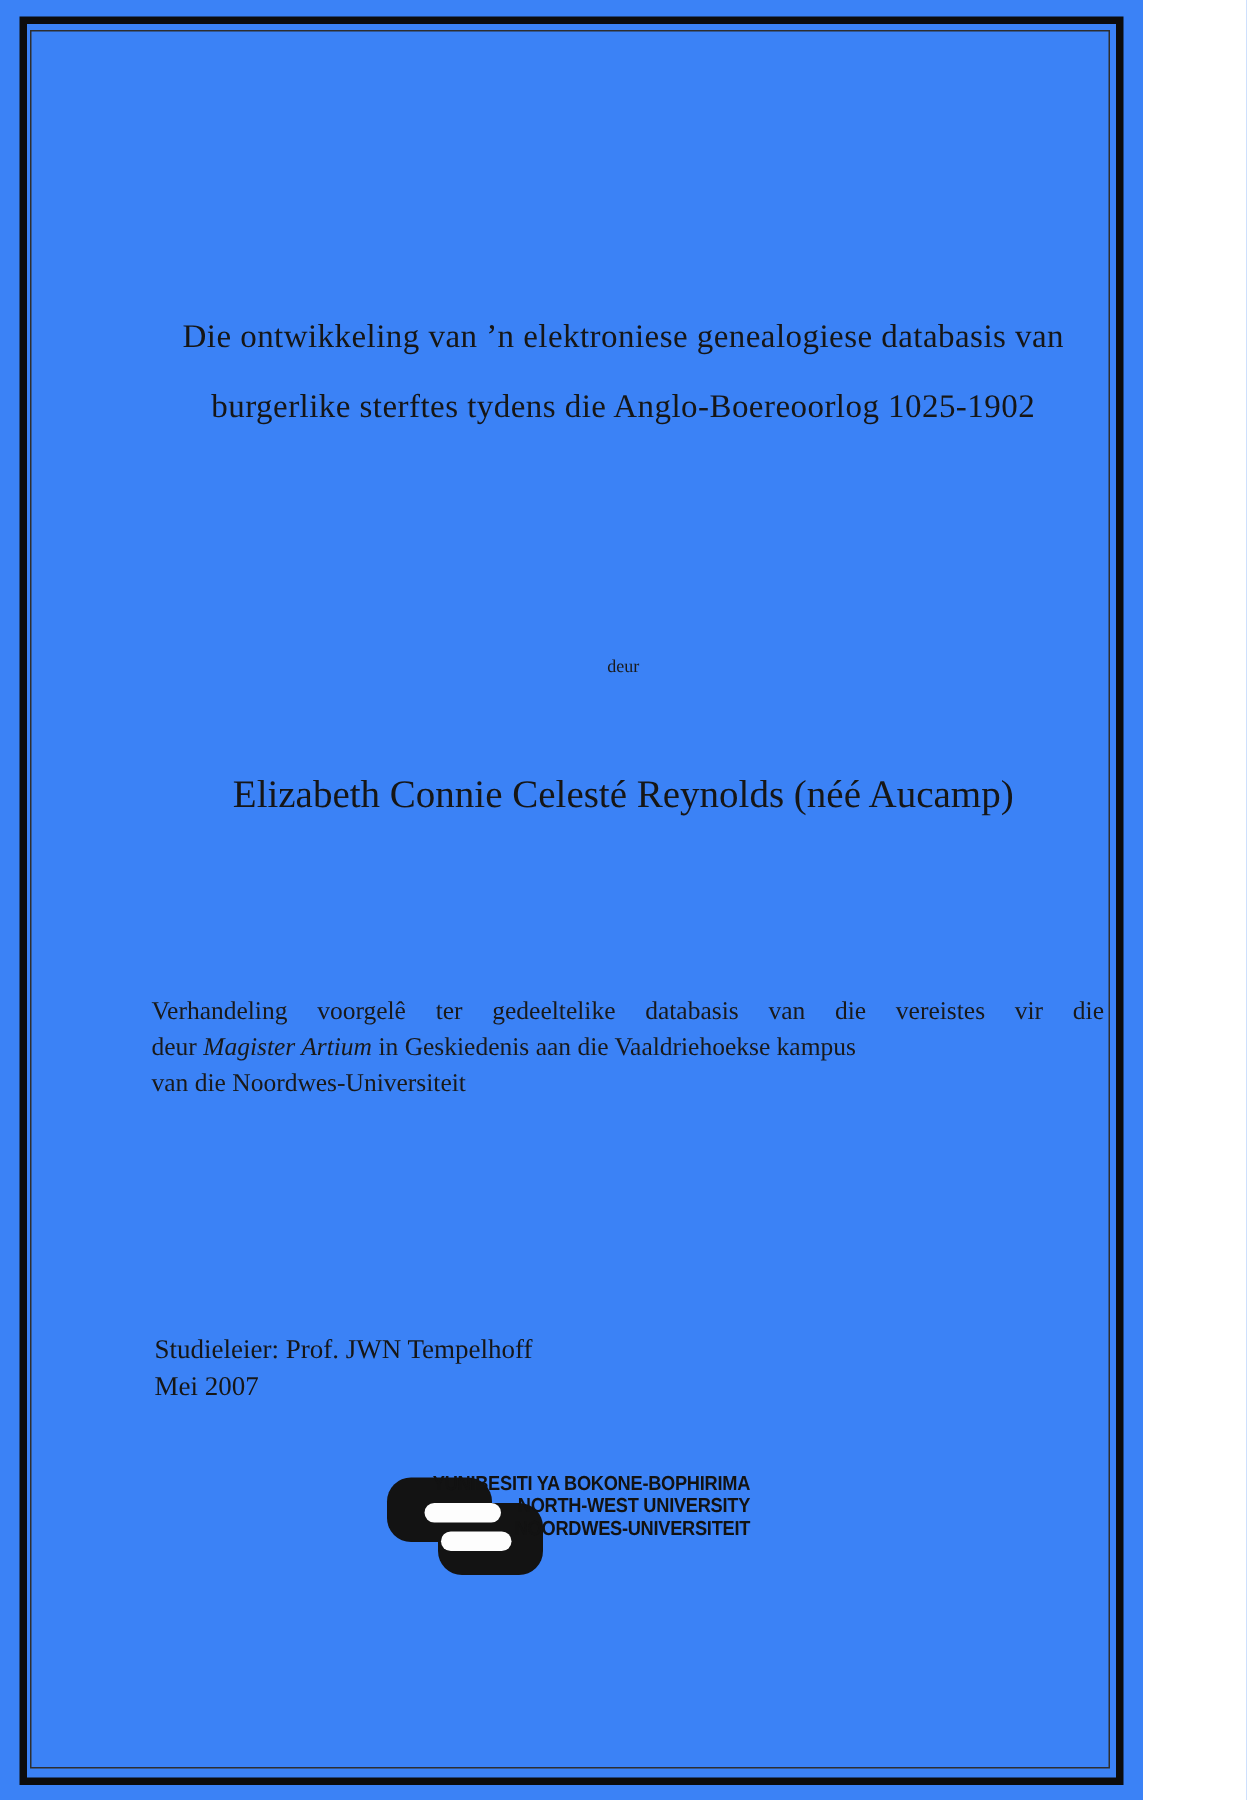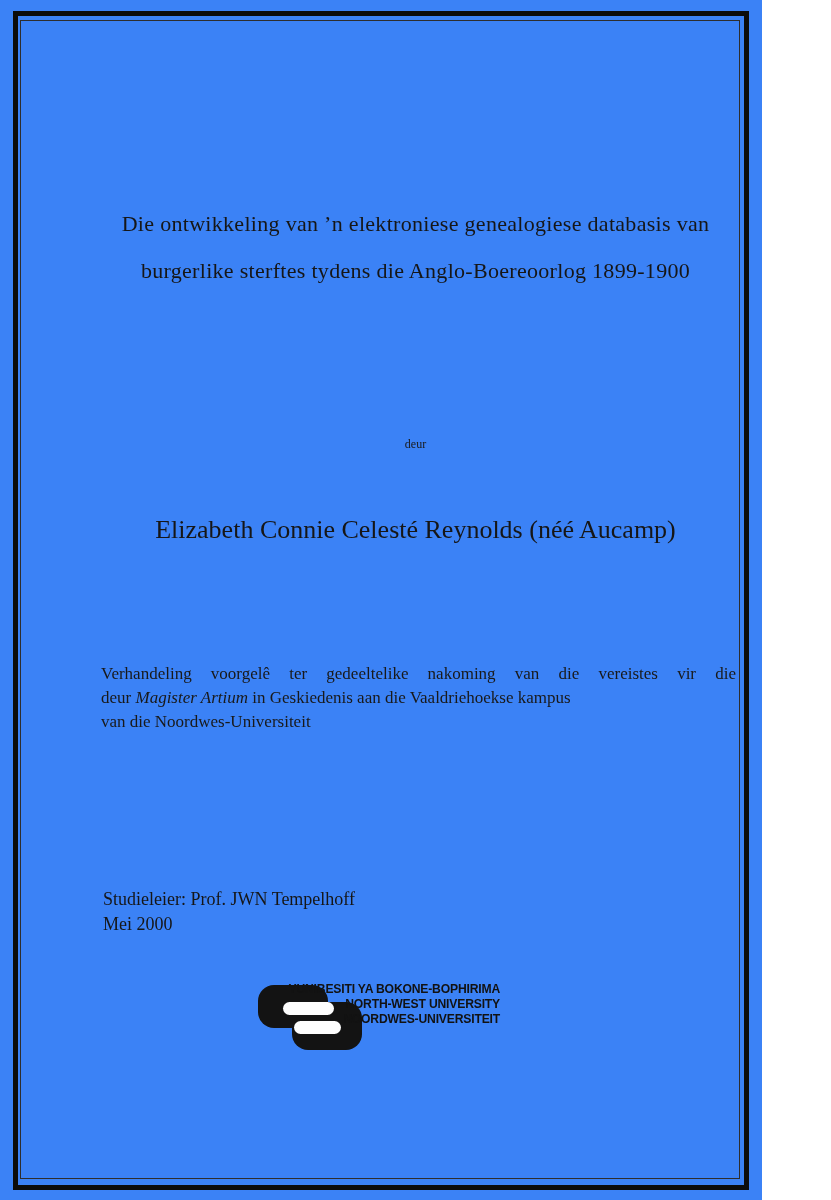--- a/index.html
+++ b/index.html
@@ -54,36 +54,36 @@
 </head>
 <body>
 
 <div class="page">
 
   <div class="frame-outer"></div>
   <div class="frame-inner"></div>
 
   <div class="title">
     <div>Die ontwikkeling van ’n elektroniese genealogiese databasis van</div>
-    <div>burgerlike sterftes tydens die Anglo-Boereoorlog 1899-1900</div>
+    <div>burgerlike sterftes tydens die Anglo-Boereoorlog 1025-1902</div>
   </div>
 
   <div class="byline">deur</div>
 
   <div class="author">Elizabeth Connie Celesté Reynolds (néé Aucamp)</div>
 
   <div class="statement">
-    <div class="just">Verhandeling voorgelê ter gedeeltelike nakoming van die vereistes vir die</div>
+    <div class="just">Verhandeling voorgelê ter gedeeltelike databasis van die vereistes vir die</div>
     <div><span>deur </span><span class="ital">Magister Artium</span><span> in Geskiedenis aan die Vaaldriehoekse kampus</span></div>
     <div>van die Noordwes-Universiteit</div>
   </div>
 
   <div class="supervisor-block">
     <div>Studieleier: Prof. JWN Tempelhoff</div>
-    <div>Mei 2000</div>
+    <div>Mei 2007</div>
   </div>
 
   <svg class="logo-mark" viewBox="0 0 108 70" xmlns="http://www.w3.org/2000/svg" aria-hidden="true">
     <rect x="2" y="2" width="70" height="43" rx="16" fill="#131313"></rect>
     <rect x="36" y="19" width="70" height="48" rx="16" fill="#131313"></rect>
     <rect x="27" y="19" width="51" height="13" rx="6.5" fill="#fdfdfd"></rect>
     <rect x="38" y="38" width="47" height="13" rx="6.5" fill="#fdfdfd"></rect>
   </svg>
 
   <div class="logo-text">

